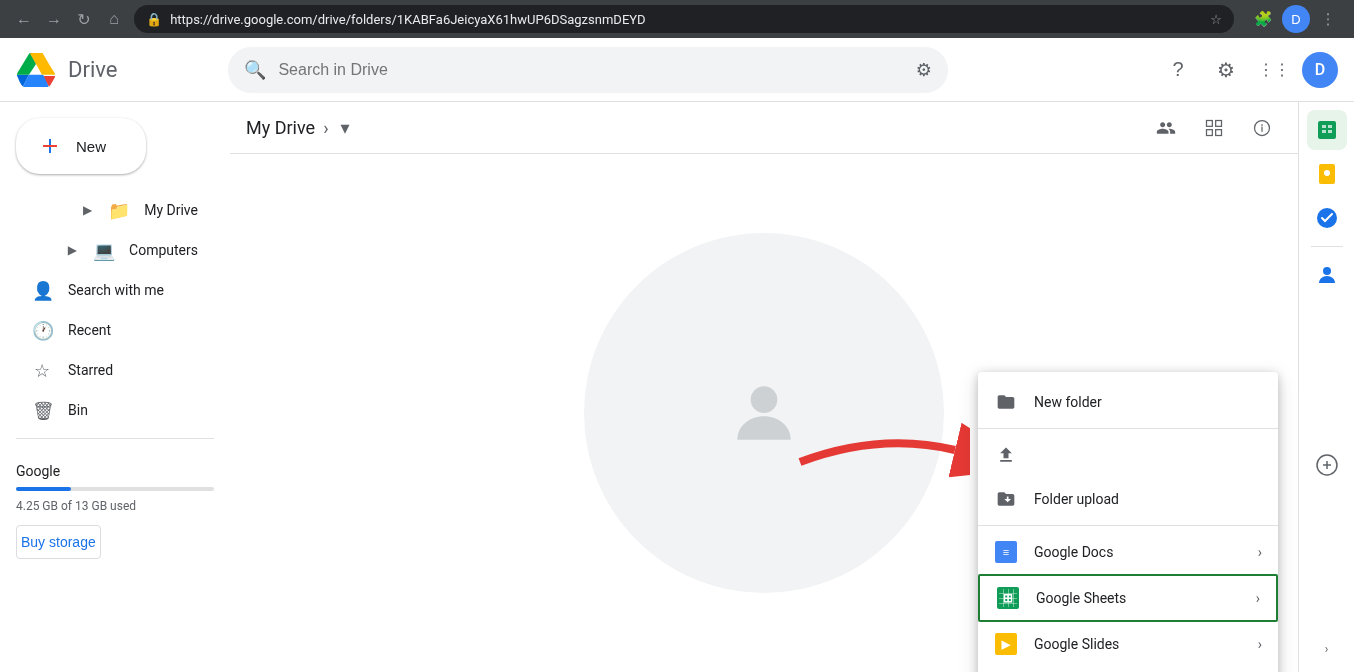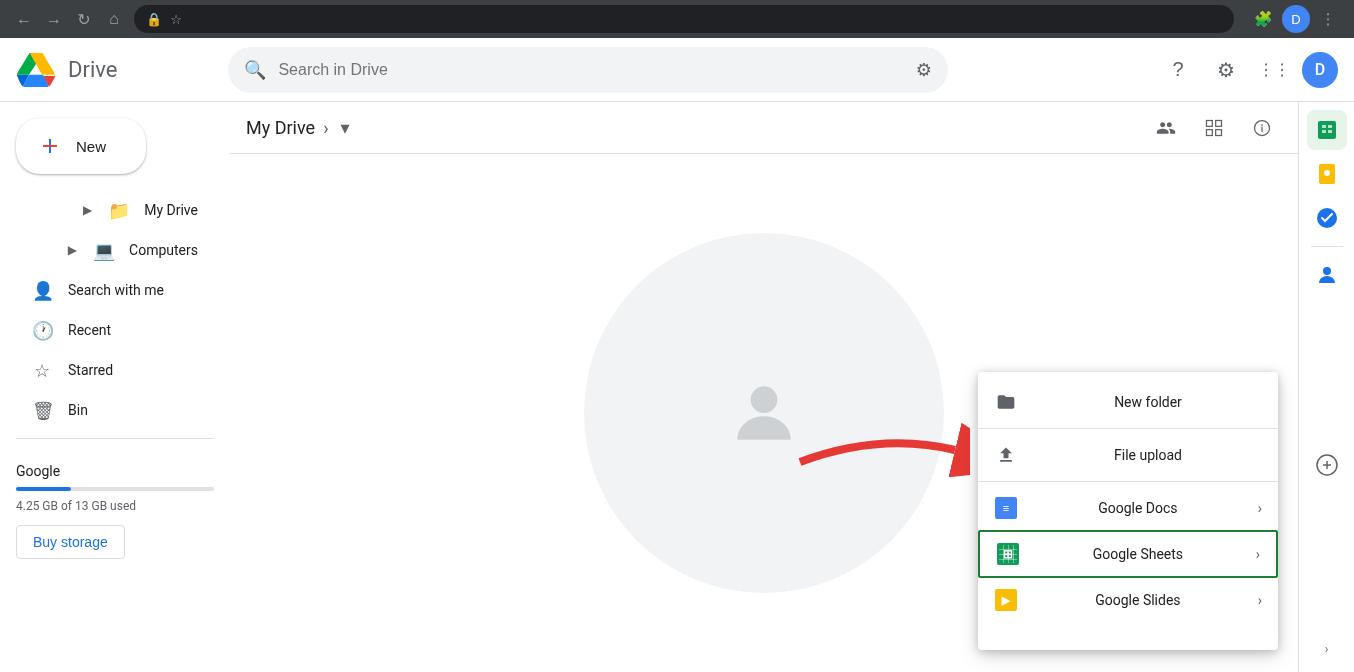--- a/index.html
+++ b/index.html
@@ -178,21 +178,21 @@
     .sidebar-divider { height: 1px; background: #e0e0e0; margin: 8px 16px; }
 
     .storage-section { padding: 16px 16px 8px; }
     .storage-label { font-size: 14px; color: #202124; margin-bottom: 8px; }
     .storage-bar-bg { background: #e0e0e0; height: 4px; border-radius: 2px; margin-bottom: 8px; }
     .storage-bar-fill { background: #1a73e8; height: 4px; border-radius: 2px; width: 28%; }
     .storage-text { font-size: 12px; color: #5f6368; margin-bottom: 12px; }
     .buy-storage-btn {
       border: 1px solid #dadce0;
       border-radius: 4px;
-      padding: 8px 16px;
+      padding: 8px 4px;
       background: #fff;
       color: #1a73e8;
       font-size: 14px;
       font-weight: 500;
       cursor: pointer;
     }
 
     
     .content-area { flex: 1; display: flex; flex-direction: column; overflow: hidden; position: relative; }
 
@@ -281,21 +281,21 @@
       background: #fff;
     }
     .menu-item-icon {
       width: 24px;
       height: 24px;
       display: flex;
       align-items: center;
       justify-content: center;
       flex-shrink: 0;
     }
-    .menu-item-label { flex: 1; text-align: center; }
+    .menu-item-label { flex: 1; }
     .menu-item-arrow { color: #5f6368; font-size: 14px; }
     .menu-divider { height: 1px; background: #e0e0e0; margin: 4px 0; }
 
     
     .arrow-pointer {
       position: absolute;
       top: 320px;
       left: 560px;
       z-index: 99;
     }
@@ -390,20 +390,21 @@
 
 <div class="browser-chrome">
   <div class="browser-nav-btns">
     <button class="browser-nav-btn">←</button>
     <button class="browser-nav-btn">→</button>
     <button class="browser-nav-btn">↻</button>
     <button class="browser-nav-btn">⌂</button>
   </div>
   <div class="address-bar">
     <span style="color:#9aa0a6;font-size:13px;">🔒</span>
+    <span class="address-bar-url">https://drive.google.com/drive/folders/1KABFa6JeicyaX61hwUP6DSagzsnmDEYD</span>
     <span style="color:#9aa0a6;font-size:13px;">☆</span>
   </div>
   <div class="browser-actions">
     <button class="browser-action-btn">🧩</button>
     <button class="browser-action-btn" style="color:#fff;background:#4285f4;border-radius:50%;width:28px;height:28px;font-size:13px;">D</button>
     <button class="browser-action-btn">⋮</button>
   </div>
 </div>
 
 <div class="app-layout">
@@ -543,23 +544,30 @@
         </div>
 
         <div class="menu-divider"></div>
 
         <div class="menu-item">
           <div class="menu-item-icon">
             <svg width="20" height="20" viewBox="0 0 24 24" fill="none" xmlns="http://www.w3.org/2000/svg">
               <path d="M9 16h6v-6h4l-7-7-7 7h4v6zm-4 2h14v2H5v-2z" fill="#5f6368"></path>
             </svg>
           </div>
-          <span class="menu-item-label">File upload</span>
-        </div>
-
+        </div>
+
+        <div class="menu-item">
+          <div class="menu-item-icon">
+            <svg width="20" height="20" viewBox="0 0 24 24" fill="none" xmlns="http://www.w3.org/2000/svg">
+              <path d="M20 6h-8l-2-2H4c-1.1 0-2 .9-2 2v12c0 1.1.9 2 2 2h16c1.1 0 2-.9 2-2V8c0-1.1-.9-2-2-2zm-6 10l-4-4h3V9h2v3h3l-4 4z" fill="#5f6368"></path>
+            </svg>
+          </div>
+          <span class="menu-item-label">Folder upload</span>
+        </div>
 
         <div class="menu-divider"></div>
 
         <div class="menu-item">
           <div class="menu-item-icon">
             <div class="docs-icon">
                 <span class="docs-icon-inner">≡</span>
               </div>
           </div>
           <span class="menu-item-label">Google Docs</span>

